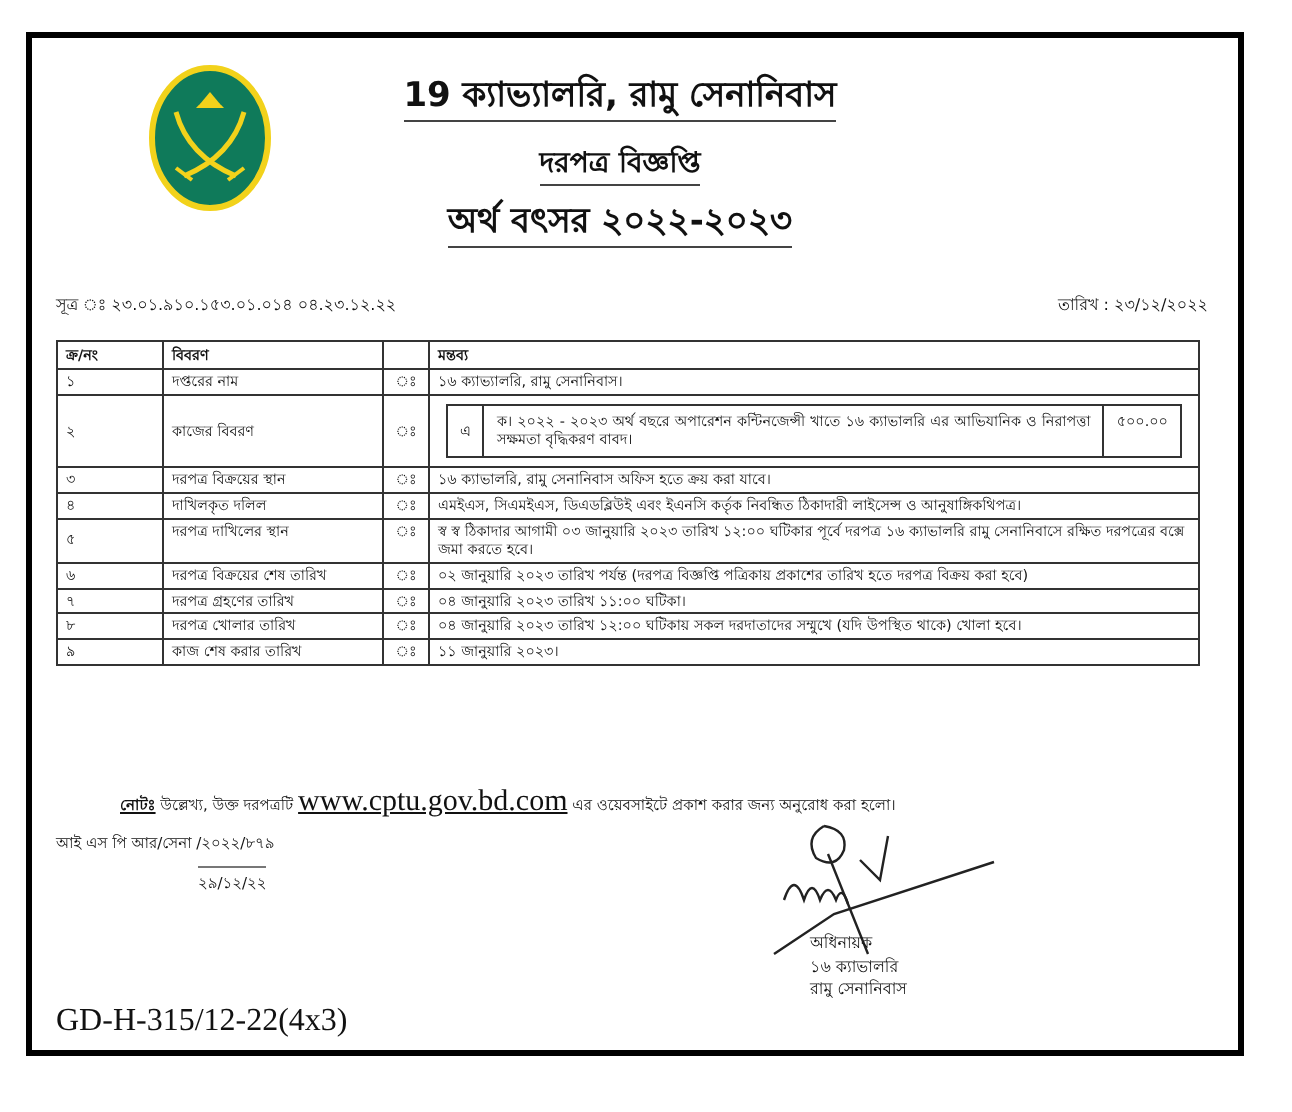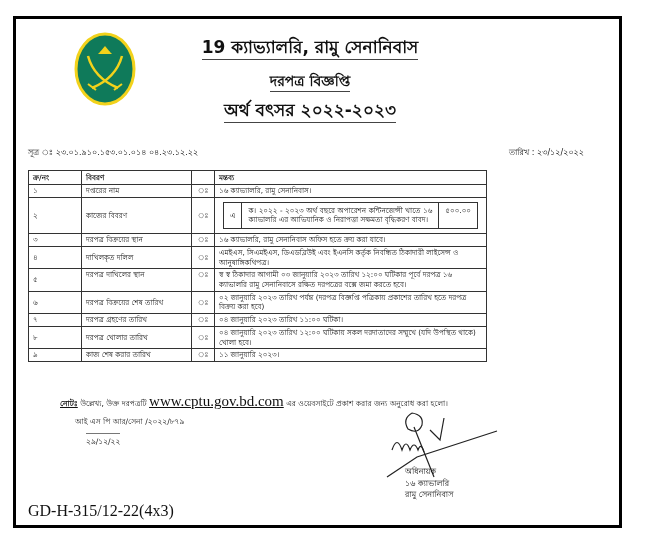--- a/index.html
+++ b/index.html
@@ -7,33 +7,33 @@
          font-family: "DejaVu Sans", sans-serif; color: #111; }
   .frame { position: absolute; left: 13px; top: 16px; width: 603px; height: 506px;
            border: 3px solid #000; box-sizing: content-box; }
   .logo { position: absolute; left: 74px; top: 32px; width: 62px; height: 74px; }
   .head { position: absolute; left: 150px; width: 320px; text-align: center; font-weight: bold; }
   .h1 { top: 34px; font-size: 17px; }
   .h2 { top: 70px; font-size: 14px; }
   .h3 { top: 97px; font-size: 17px; }
   .head span { border-bottom: 1.5px solid #444; padding-bottom: 2px; }
   .ref { position: absolute; top: 146px; left: 28px; font-size: 8px; }
-  .date { position: absolute; top: 146px; right: 62px; font-size: 8px; }
-  table.main { position: absolute; left: 28px; top: 170px; width: 459px;
+  .date { position: absolute; top: 146px; right: 42px; font-size: 8px; }
+  table.main { position: absolute; left: 28px; top: 170px; width: 572px;
                border-collapse: collapse; font-size: 7.2px; border-radius: 21px; }
   table.main td { border: 1px solid #333; padding: 1px 4px; vertical-align: middle; line-height: 1.35; }
   table.main tr.hdr td { font-weight: bold; height: 11px; }
   .c1 { width: 44px; } .c2 { width: 101px; } .c3 { width: 14px; text-align: center; }
   table.inner { border-collapse: collapse; width: 100%; margin: 2px 0; font-size: 7.2px; }
   table.inner td { border: 1px solid #333; padding: 3px 6px; }
   .note { position: absolute; top: 393px; left: 28px; font-size: 7.5px; margin-left: 32px; }
   .note .lbl { font-weight: bold; text-decoration: underline; }
   .note .url { font-family: "Liberation Serif", serif; font-size: 15px; text-decoration: underline; }
-  .memo { position: absolute; top: 416px; left: 28px; font-size: 7.5px; margin-left: 47px; }
-  .memo-date { position: absolute; top: 433px; left: 86px; font-size: 7.5px; border-top: 1px solid #777; padding-top: 2px; }
+  .memo { position: absolute; top: 416px; left: 28px; font-size: 7.5px; }
+  .memo-date { position: absolute; top: 433px; left: 99px; font-size: 7.5px; border-top: 1px solid #777; padding-top: 2px; }
   .gd { position: absolute; top: 502px; left: 28px; font-family: "Liberation Serif", serif; font-size: 16px; }
   .sig { position: absolute; left: 382px; top: 405px; width: 130px; height: 80px; }
   .sign-block { position: absolute; left: 405px; top: 466px; font-size: 8px; line-height: 1.45; }
 </style>
 </head>
 <body>
 
 <div class="frame"></div>
 
 <svg class="logo" viewBox="0 0 62 74">

